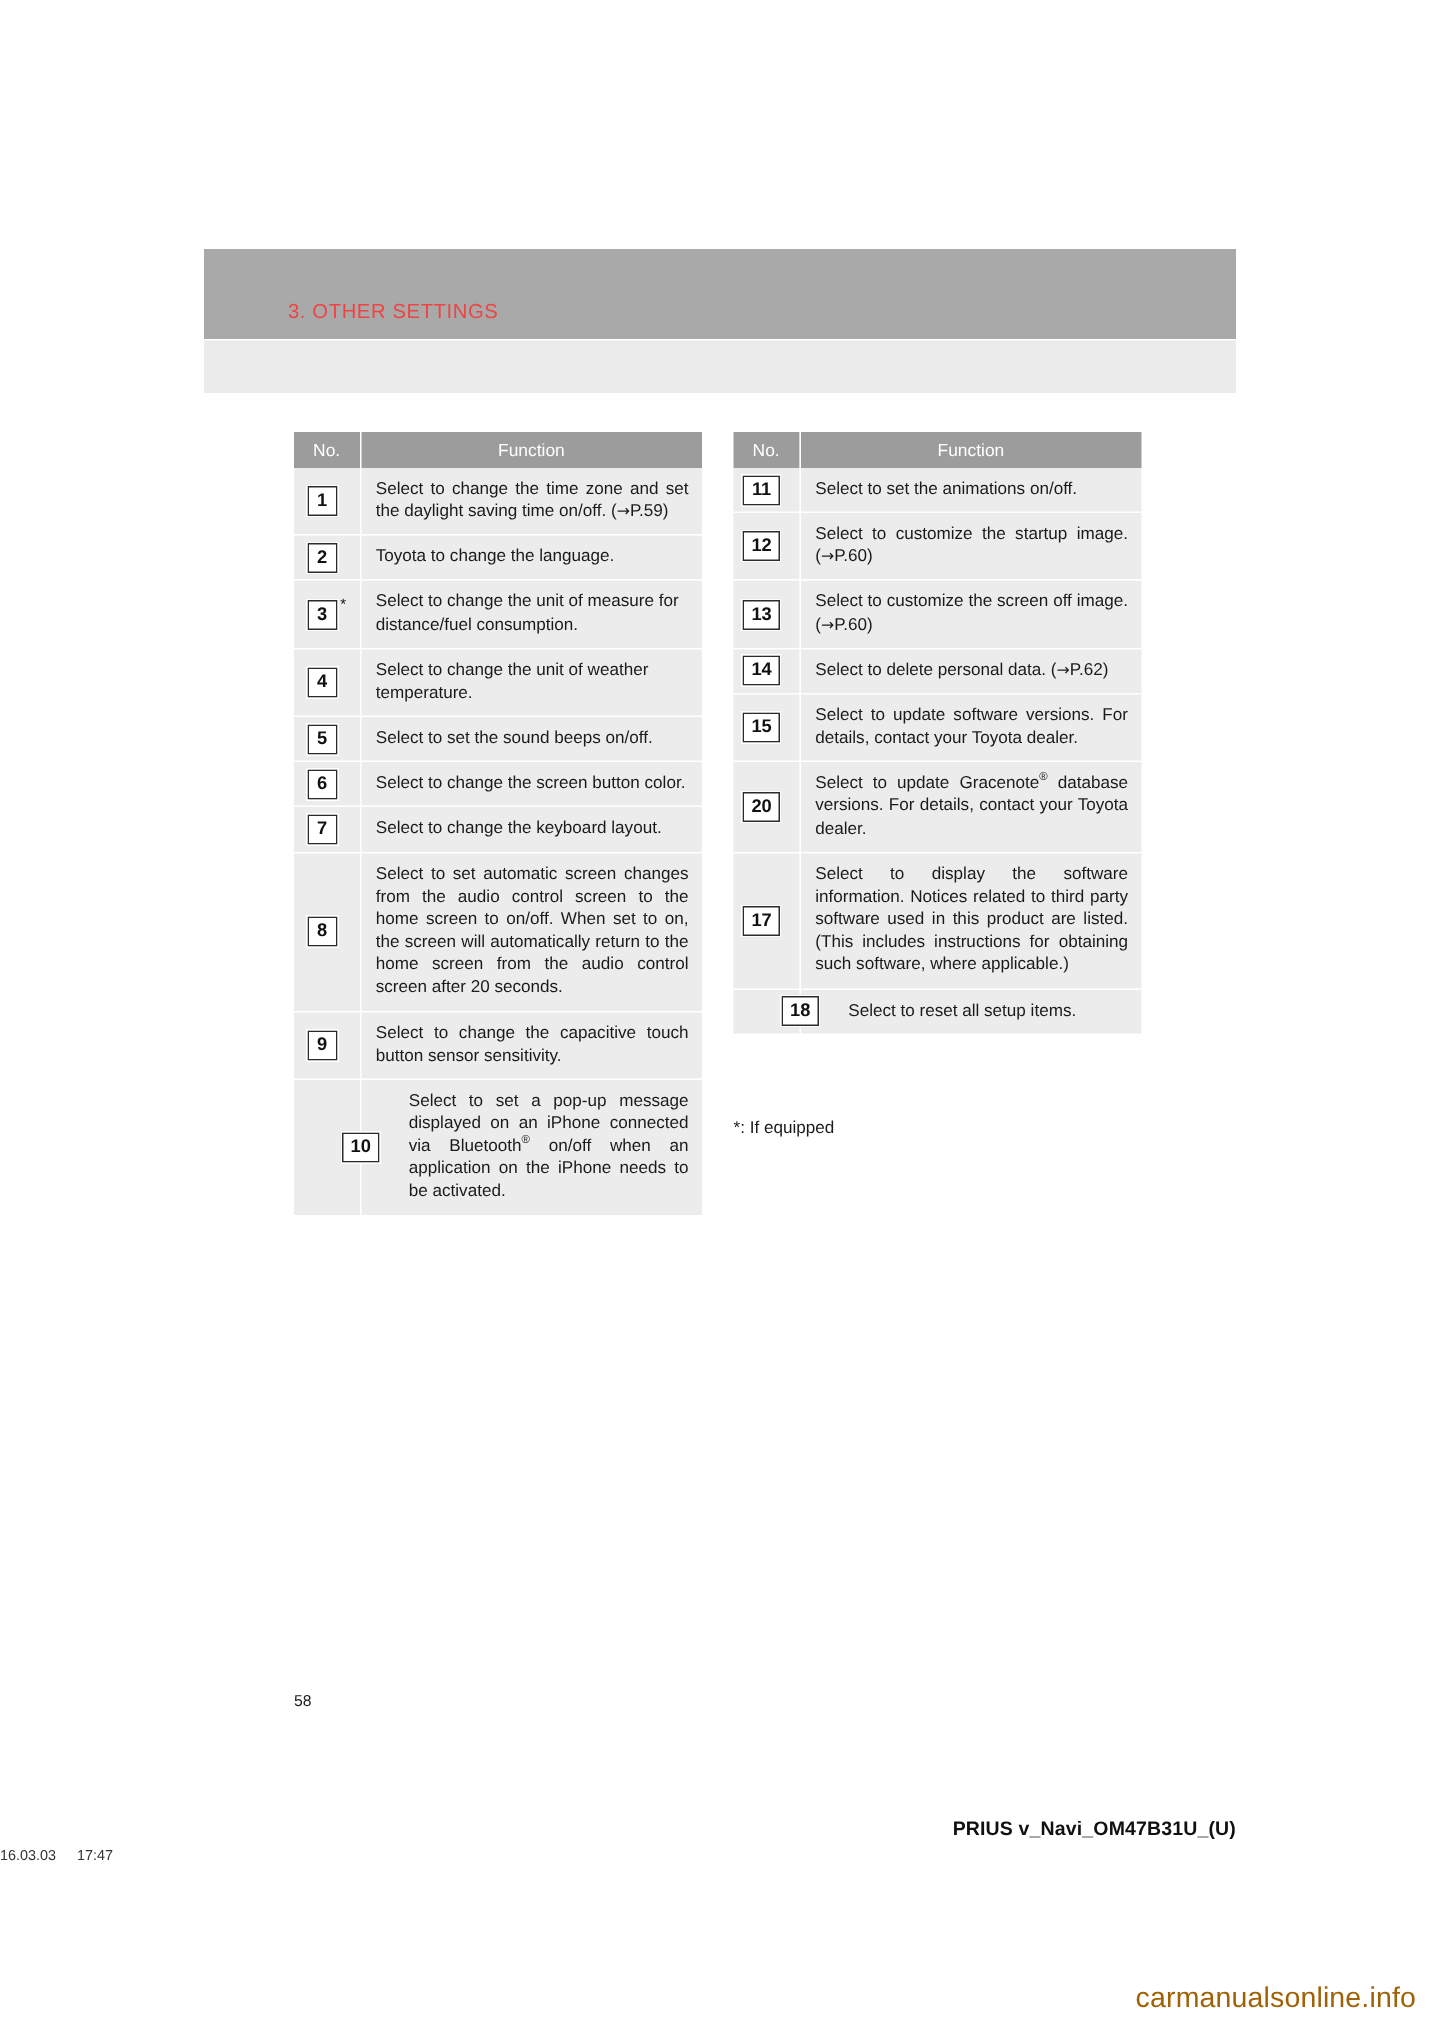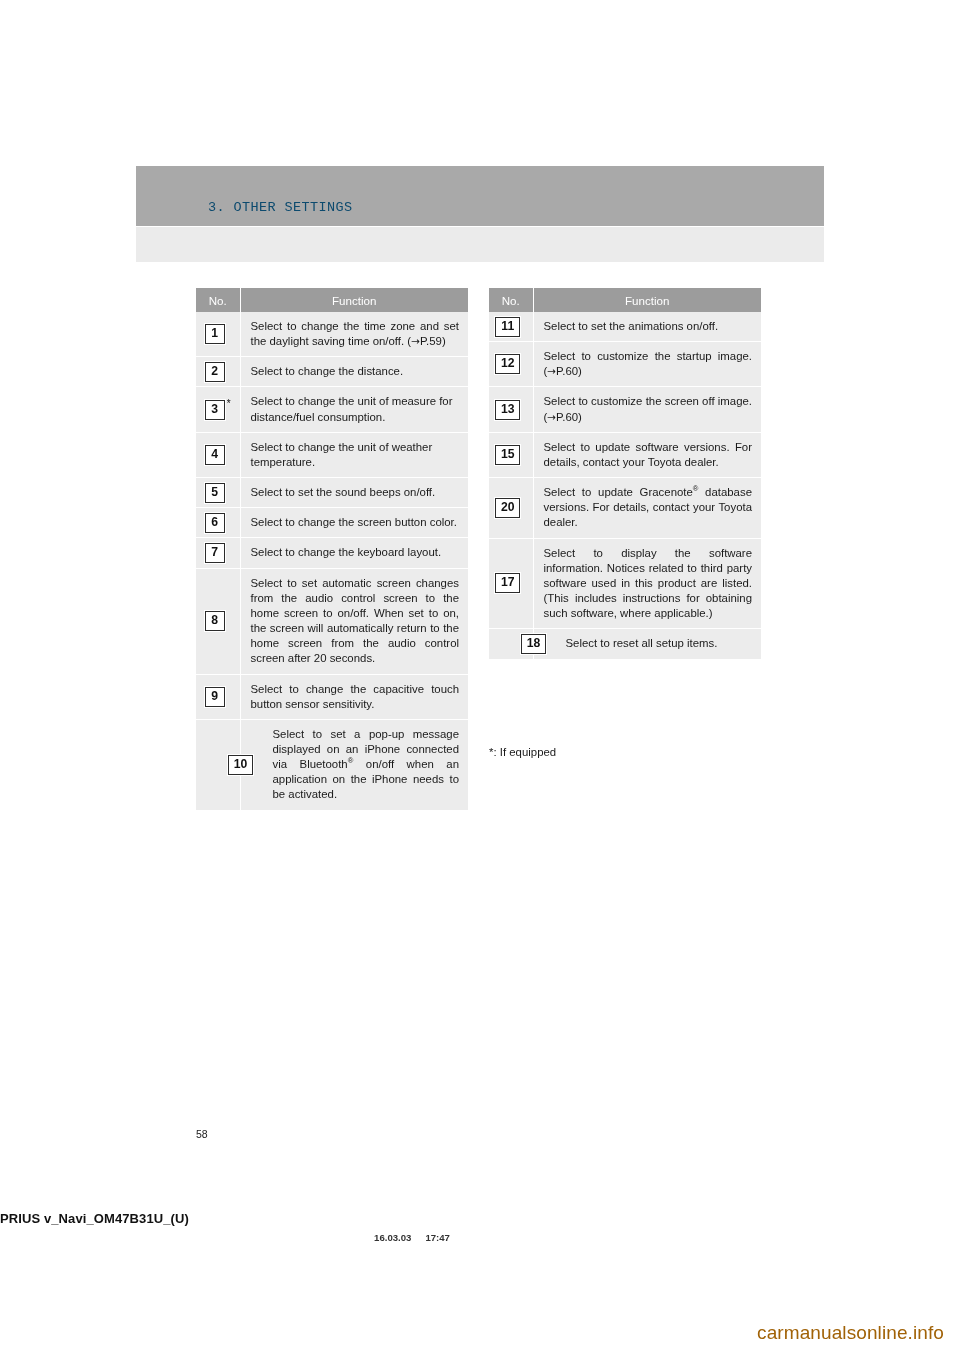--- a/index.html
+++ b/index.html
@@ -21,27 +21,26 @@
   .header-band {
     position: absolute;
     left: 136px;
     top: 166px;
     width: 688px;
     height: 60px;
     background: #a9a9a9;
   }
   .header-title {
     position: absolute;
-    left: 208px;
+    left: 192px;
     top: 200px;
     font-size: 13.5px;
-    color: #0c4a6e;
+    color: #ef4444;
     letter-spacing: 0.4px;
     white-space: nowrap;
-    font-family: Liberation Mono, monospace;
   }
   .header-subband {
     position: absolute;
     left: 136px;
     top: 227px;
     width: 688px;
     height: 35px;
     background: #ebebeb;
   }
 
@@ -153,34 +152,34 @@
     left: 196px;
     top: 1128px;
     font-size: 10.5px;
     color: #202020;
   }
   .doc-id {
     position: absolute;
     left: 0;
     top: 1211px;
     width: 824px;
-    text-align: left;
+    text-align: right;
     font-size: 13px;
     font-weight: bold;
     color: #111111;
     letter-spacing: 0.1px;
   }
   .doc-stamp {
     position: absolute;
     left: 0;
     top: 1232px;
     width: 824px;
-    text-align: center;
+    text-align: left;
     font-size: 9.6px;
-    font-weight: bold;
+    font-weight: normal;
     color: #333333;
   }
   .doc-stamp .gap { display: inline-block; width: 14px; }
 
   .watermark {
     position: absolute;
     right: 16px;
     bottom: 14px;
     font-size: 19px;
     color: #a16207;
@@ -205,21 +204,21 @@
       <th>Function</th>
     </tr>
   </thead>
   <tbody>
       <tr>
         <td class="cell-no"><span class="numbox-wrap"><span class="numbox">1</span></span></td>
         <td class="cell-fn">Select to change the time zone and set the daylight saving time on/off. (<span class="arrow">→</span>P.59)</td>
       </tr>
       <tr>
         <td class="cell-no"><span class="numbox-wrap"><span class="numbox">2</span></span></td>
-        <td class="cell-fn no-just">Select to change the distance.</td>
+        <td class="cell-fn no-just">Toyota to change the language.</td>
       </tr>
       <tr>
         <td class="cell-no"><span class="numbox-wrap"><span class="numbox">3</span><span class="numbox-star">*</span></span></td>
         <td class="cell-fn no-just">Select to change the unit of measure for distance/fuel consumption.</td>
       </tr>
       <tr>
         <td class="cell-no"><span class="numbox-wrap"><span class="numbox">4</span></span></td>
         <td class="cell-fn no-just">Select to change the unit of weather temperature.</td>
       </tr>
       <tr>
@@ -267,20 +266,24 @@
       </tr>
       <tr>
         <td class="cell-no"><span class="numbox-wrap"><span class="numbox wide">12</span></span></td>
         <td class="cell-fn">Select to customize the startup image. (<span class="arrow">→</span>P.60)</td>
       </tr>
       <tr>
         <td class="cell-no"><span class="numbox-wrap"><span class="numbox wide">13</span></span></td>
         <td class="cell-fn">Select to customize the screen off image. (<span class="arrow">→</span>P.60)</td>
       </tr>
       <tr>
+        <td class="cell-no"><span class="numbox-wrap"><span class="numbox wide">14</span></span></td>
+        <td class="cell-fn">Select to delete personal data. (<span class="arrow">→</span>P.62)</td>
+      </tr>
+      <tr>
         <td class="cell-no"><span class="numbox-wrap"><span class="numbox wide">15</span></span></td>
         <td class="cell-fn">Select to update software versions. For details, contact your Toyota dealer.</td>
       </tr>
       <tr>
         <td class="cell-no"><span class="numbox-wrap"><span class="numbox wide">20</span></span></td>
         <td class="cell-fn">Select to update Gracenote<span class="sup">®</span> database versions. For details, contact your Toyota dealer.</td>
       </tr>
       <tr>
         <td class="cell-no"><span class="numbox-wrap"><span class="numbox wide">17</span></span></td>
         <td class="cell-fn">Select to display the software information. Notices related to third party software used in this product are listed. (This includes instructions for obtaining such software, where applicable.)</td>

